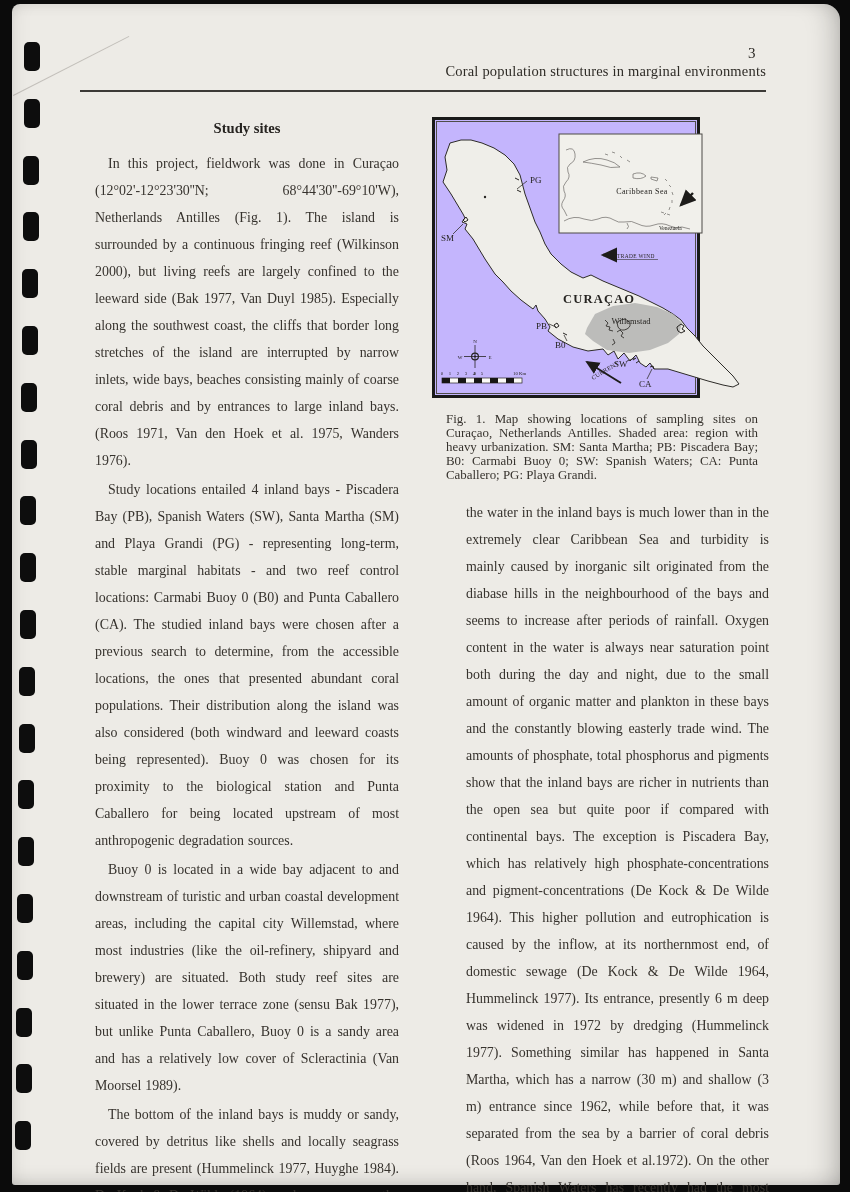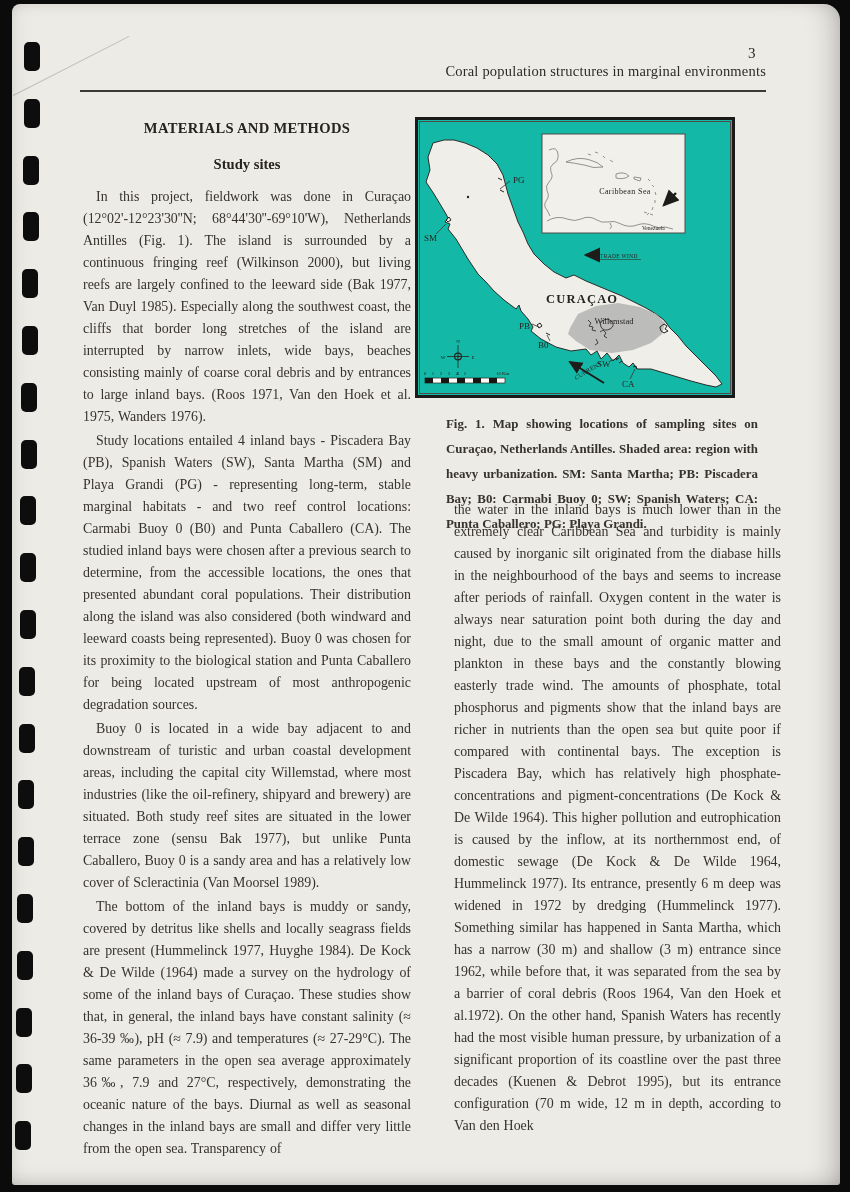--- a/index.html
+++ b/index.html
@@ -17,28 +17,28 @@
   .content{position:absolute;left:0;top:0;width:850px;height:1192px;color:#35312c;}
   .hole{position:absolute;background:#0d0d0d;border-radius:5px;width:16px;height:29px;}
   .page-number{position:absolute;left:748px;top:45px;font-size:15px;color:#2c2925;}
   .running-head{position:absolute;left:80px;top:63px;width:686px;text-align:right;
                 font-size:14.5px;letter-spacing:.2px;color:#2e2b26;}
   .header-rule{position:absolute;left:80px;top:90px;width:686px;height:2px;background:#3c3a37;}
   .col-left{position:absolute;left:83px;top:120px;width:328px;}
   .col-left .h1{font-size:14.6px;font-weight:bold;text-align:center;margin:0 0 19px;
                 letter-spacing:.3px;color:#262320;}
   .col-left .h2{font-size:14.6px;font-weight:bold;text-align:center;margin:0 0 13px;color:#262320;}
-  p.body{font-size:13.9px;line-height:22px;text-align:justify;margin:0 0 2px;
+  p.body{font-size:13.9px;line-height:27px;text-align:justify;margin:0 12px 2px;
          text-indent:13px;color:#36322d;word-spacing:.5px;}
   p.noindent{text-indent:0;}
-  .fig-box{position:absolute;left:415px;top:117px;width:320px;height:281px;
-           border:3px solid #1a1a19;background:#14b8a6;box-sizing:border-box;}
+  .fig-box{position:absolute;left:432px;top:117px;width:268px;height:281px;
+           border:3px solid #1a1a19;background:#c4b5fd;box-sizing:border-box;}
   .fig-inner{position:absolute;inset:1px;border:1px solid #4f4d4a;}
   .fig-caption{position:absolute;left:446px;top:412px;width:312px;font-size:12.9px;
-               line-height:25px;text-align:justify;color:#36322d;font-weight:bold;}
+               line-height:14px;text-align:justify;color:#36322d;}
   .col-right{position:absolute;left:454px;top:499px;width:327px;}
   svg text{font-family:"Liberation Serif", serif;fill:#262421;}
 </style>
 </head>
 <body>
 
 <div class="paper"></div>
 <div class="crease"></div>
 
 <div class="content">
@@ -63,21 +63,20 @@
       <div class="hole" style="top: 1007.6px; left: 16.35px;"></div>
       <div class="hole" style="top: 1064.4px; left: 15.9px;"></div>
       <div class="hole" style="top: 1121.2px; left: 15.45px;"></div>
     </div>
 
   <div class="page-number">3</div>
   <div class="running-head">Coral population structures in marginal environments</div>
   <div class="header-rule"></div>
 
   <div class="col-left">
-    <div class="h1">MATERIALS AND METHODS</div>
     <div class="h2">Study sites</div>
     <p class="body">In this project, fieldwork was done in Curaçao (12°02'-12°23'30''N; 68°44'30''-69°10'W), Netherlands Antilles (Fig. 1). The island is surrounded by a continuous fringing reef (Wilkinson 2000), but living reefs are largely confined to the leeward side (Bak 1977, Van Duyl 1985). Especially along the southwest coast, the cliffs that border long stretches of the island are interrupted by narrow inlets, wide bays, beaches consisting mainly of coarse coral debris and by entrances to large inland bays. (Roos 1971, Van den Hoek et al. 1975, Wanders 1976).</p>
     <p class="body">Study locations entailed 4 inland bays - Piscadera Bay (PB), Spanish Waters (SW), Santa Martha (SM) and Playa Grandi (PG) - representing long-term, stable marginal habitats - and two reef control locations: Carmabi Buoy 0 (B0) and Punta Caballero (CA). The studied inland bays were chosen after a previous search to determine, from the accessible locations, the ones that presented abundant coral populations. Their distribution along the island was also considered (both windward and leeward coasts being represented). Buoy 0 was chosen for its proximity to the biological station and Punta Caballero for being located upstream of most anthropogenic degradation sources.</p>
     <p class="body">Buoy 0 is located in a wide bay adjacent to and downstream of turistic and urban coastal development areas, including the capital city Willemstad, where most industries (like the oil-refinery, shipyard and brewery) are situated. Both study reef sites are situated in the lower terrace zone (sensu Bak 1977), but unlike Punta Caballero, Buoy 0 is a sandy area and has a relatively low cover of Scleractinia (Van Moorsel 1989).</p>
     <p class="body">The bottom of the inland bays is muddy or sandy, covered by detritus like shells and locally seagrass fields are present (Hummelinck 1977, Huyghe 1984). De Kock &amp; De Wilde (1964) made a survey on the hydrology of some of the inland bays of Curaçao. These studies show that, in general, the inland bays have constant salinity (≈ 36-39 ‰), pH (≈ 7.9) and temperatures (≈ 27-29°C). The same parameters in the open sea average approximately 36‰, 7.9 and 27°C, respectively, demonstrating the oceanic nature of the bays. Diurnal as well as seasonal changes in the inland bays are small and differ very little from the open sea. Transparency of</p>
   </div>
 
   <div class="fig-box">
     <div class="fig-inner">
       <svg width="310" height="271" viewBox="0 0 310 271">

